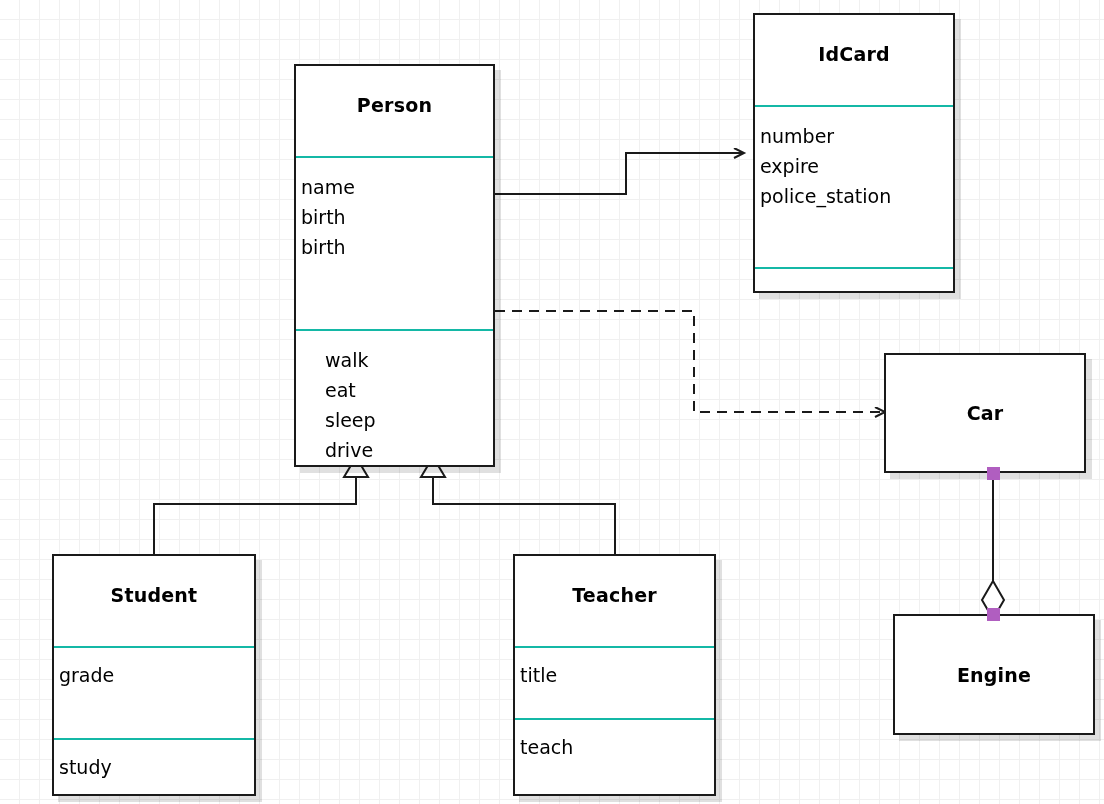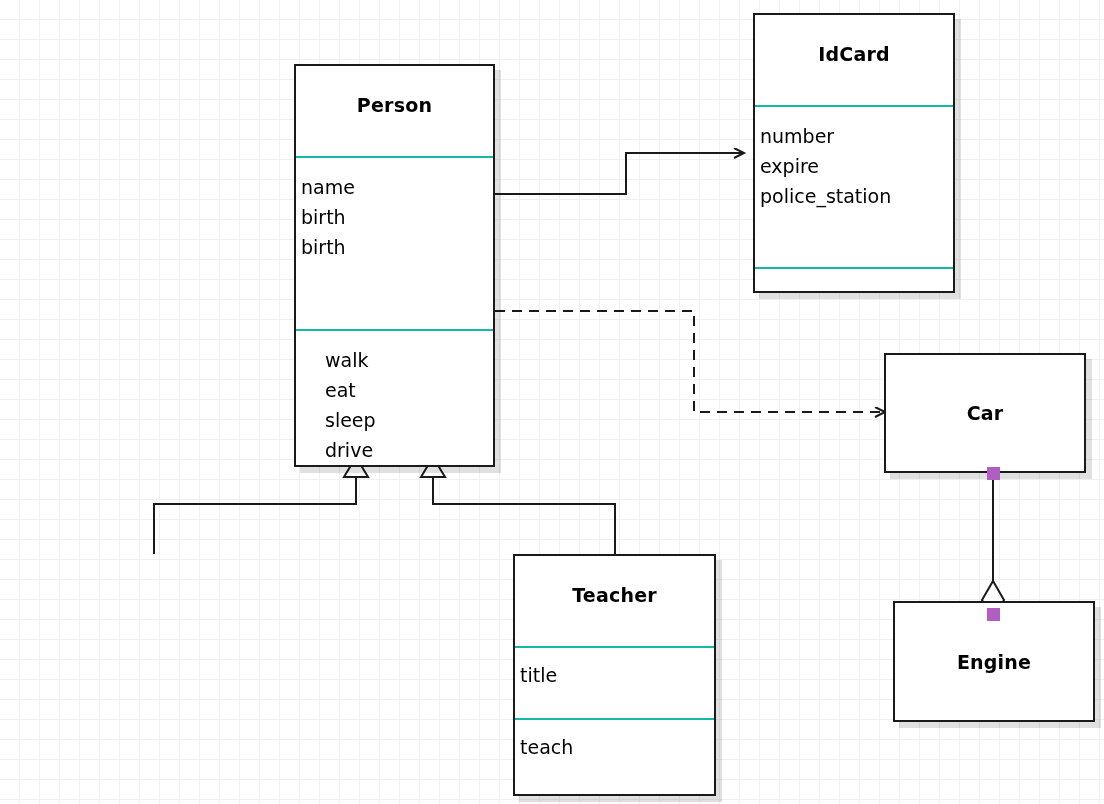--- a/index.html
+++ b/index.html
@@ -68,21 +68,21 @@
   }
   .cmp-body .member {
     display: block;
     white-space: nowrap;
   }
   .cmp-empty { }
   
   #class-person  { left: 294px; top: 64px;  width: 201px; height: 403px; }
   #class-idcard  { left: 753px; top: 13px;  width: 202px; height: 280px; }
   #class-car     { left: 884px; top: 353px; width: 202px; height: 120px; }
-  #class-engine  { left: 893px; top: 601px; width: 202px; height: 121px; }
+  #class-engine  { left: 893px; top: 614px; width: 202px; height: 121px; }
   #class-student { left: 52px;  top: 554px; width: 204px; height: 242px; }
   #class-teacher { left: 513px; top: 554px; width: 203px; height: 242px; justify-content: space-between; }
 
   
   #class-person  .c0 { height: 78px; }
   #class-person  .c1 { height: 161px; }
   #class-person  .c2 { flex: 1; padding-left: 29px; }
   #class-idcard  .c0 { height: 78px; }
   #class-idcard  .c1 { height: 150px; }
   #class-idcard  .c2 { flex: 1; }
@@ -168,20 +168,29 @@
   </div>
 
   <div class="uml-class" id="class-car">
     <div class="compartment c0 cmp-title">Car</div>
   </div>
 
   <div class="uml-class" id="class-engine">
     <div class="compartment c0 cmp-title">Engine</div>
   </div>
 
+  <div class="uml-class" id="class-student">
+    <div class="compartment c0 cmp-title">Student</div>
+    <div class="compartment c1 cmp-body tight">
+      <span class="member">grade</span>
+    </div>
+    <div class="compartment c2 cmp-body tight">
+      <span class="member">study</span>
+    </div>
+  </div>
 
   <div class="uml-class" id="class-teacher">
     <div class="compartment c0 cmp-title">Teacher</div>
     <div class="compartment c1 cmp-body tight">
       <span class="member">title</span>
     </div>
     <div class="compartment c2 cmp-body tight">
       <span class="member">teach</span>
     </div>
   </div>

